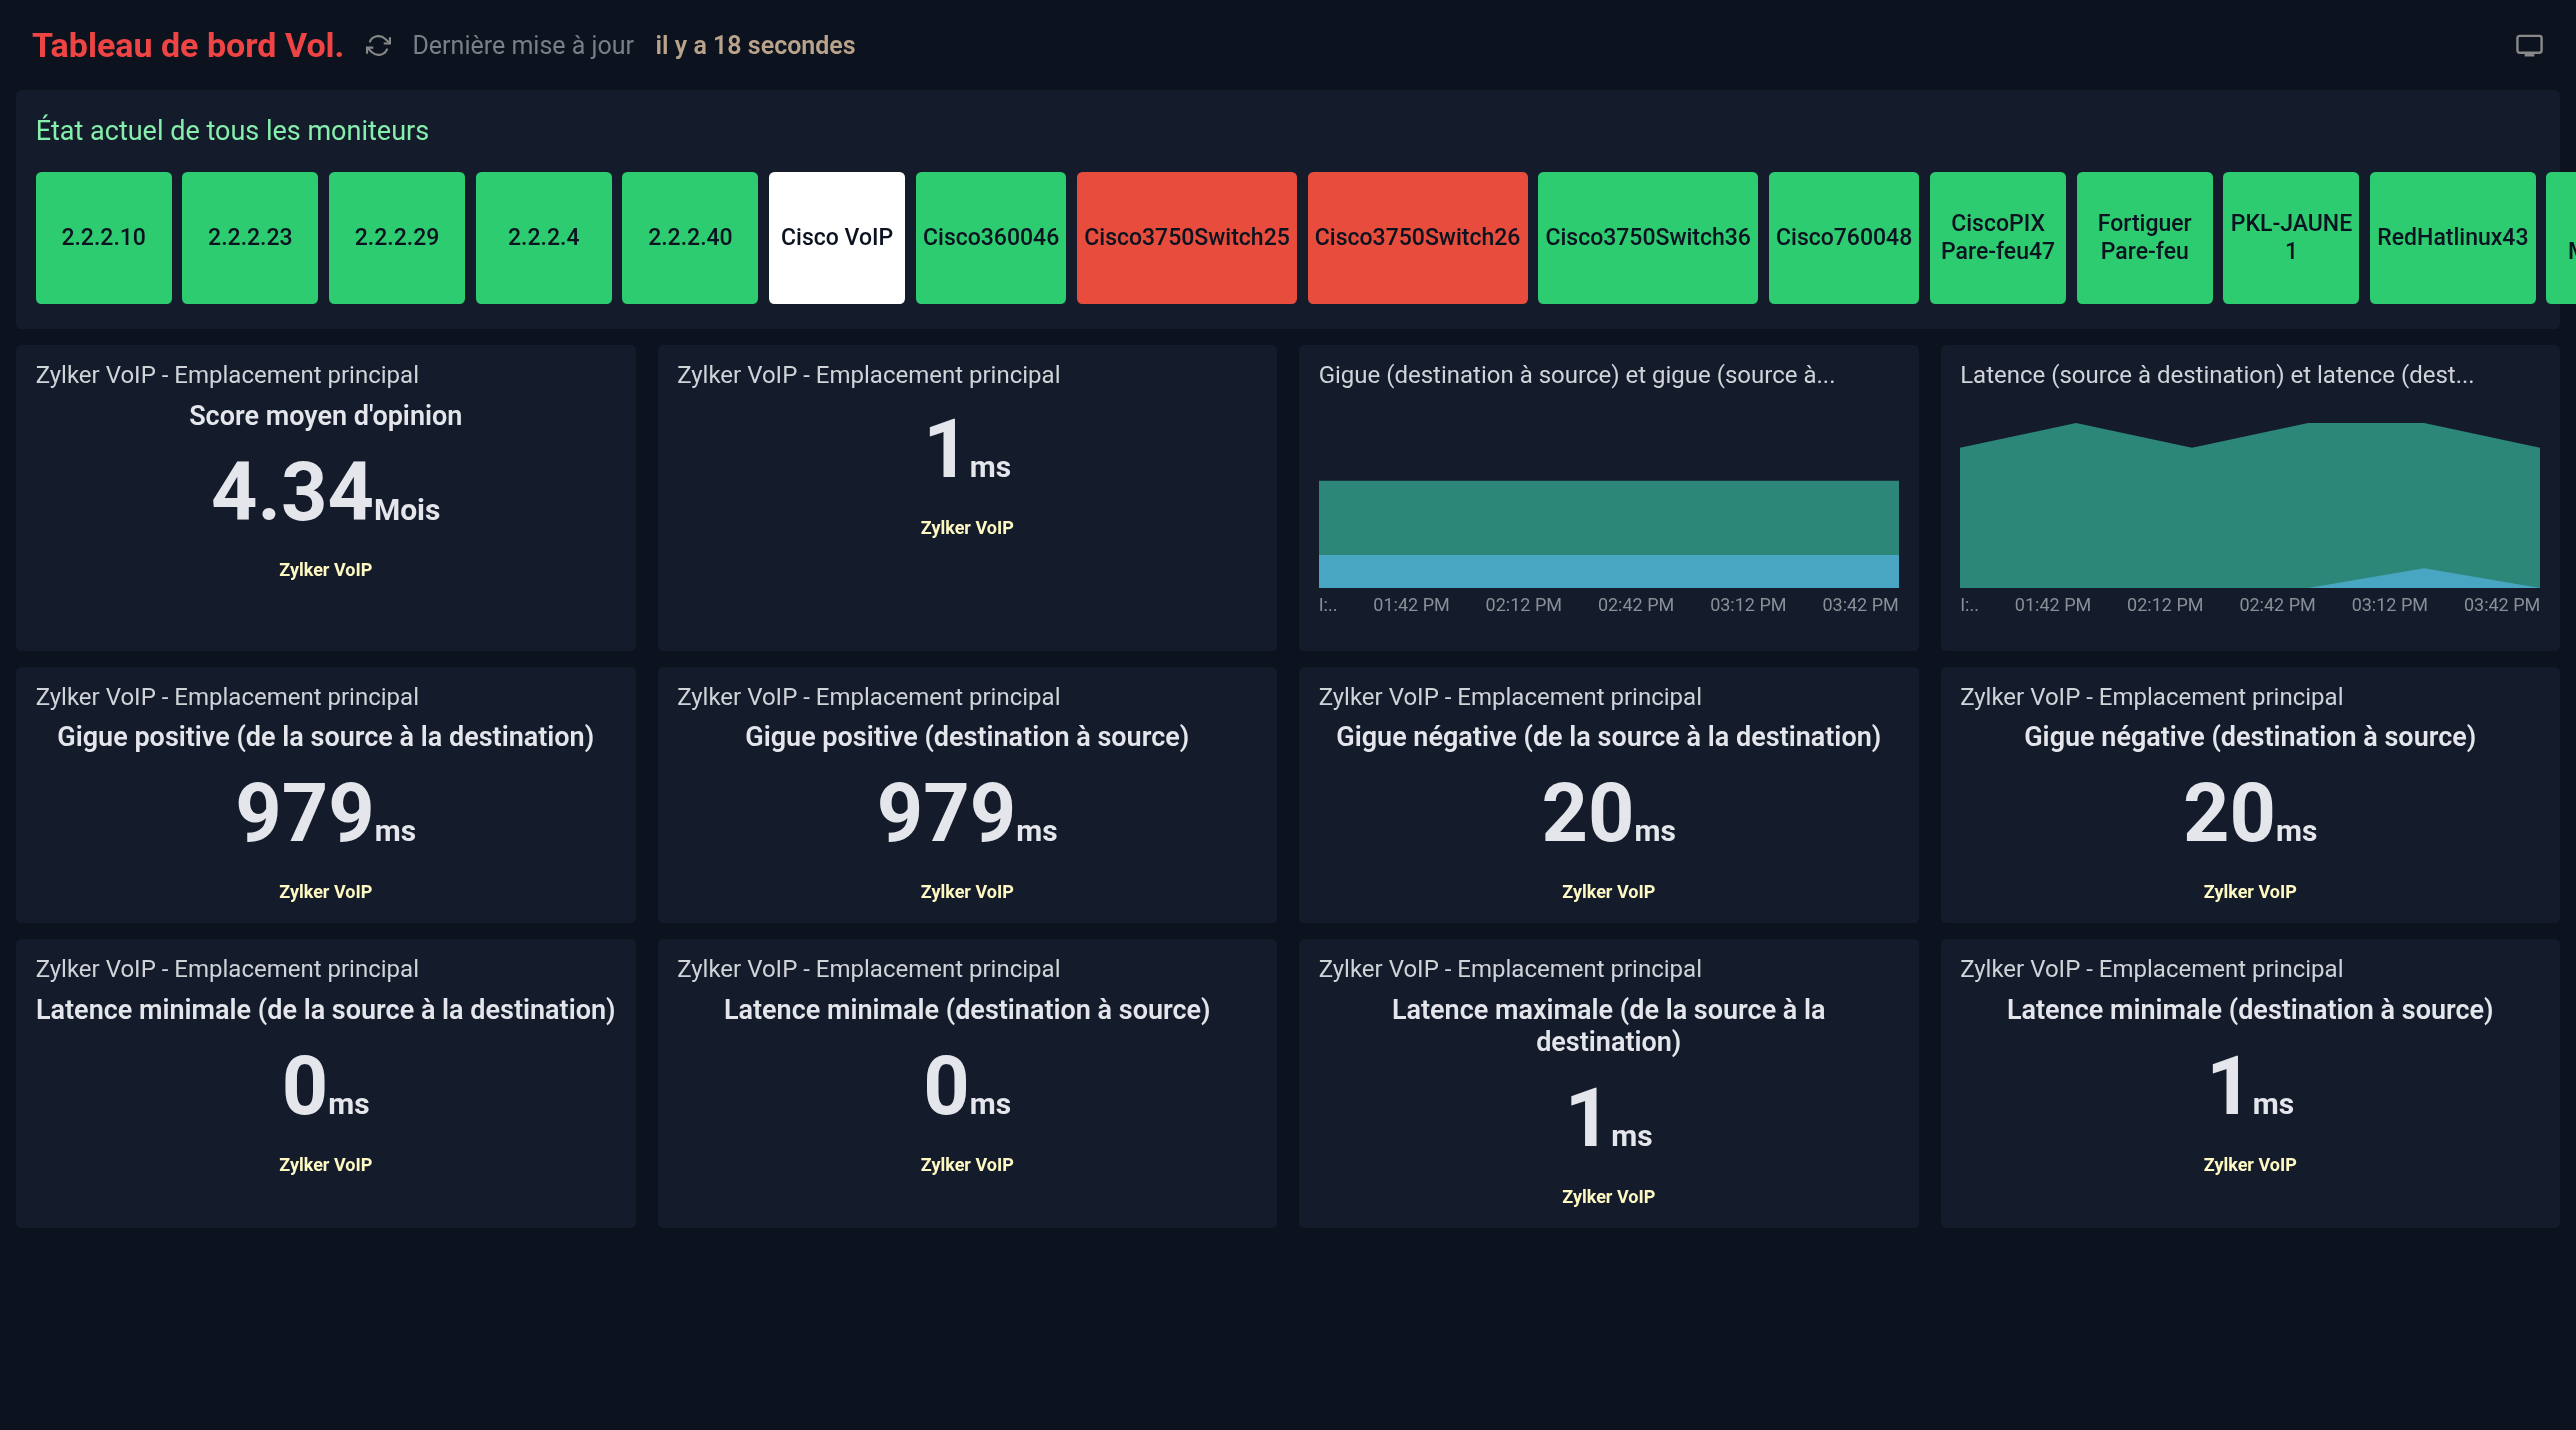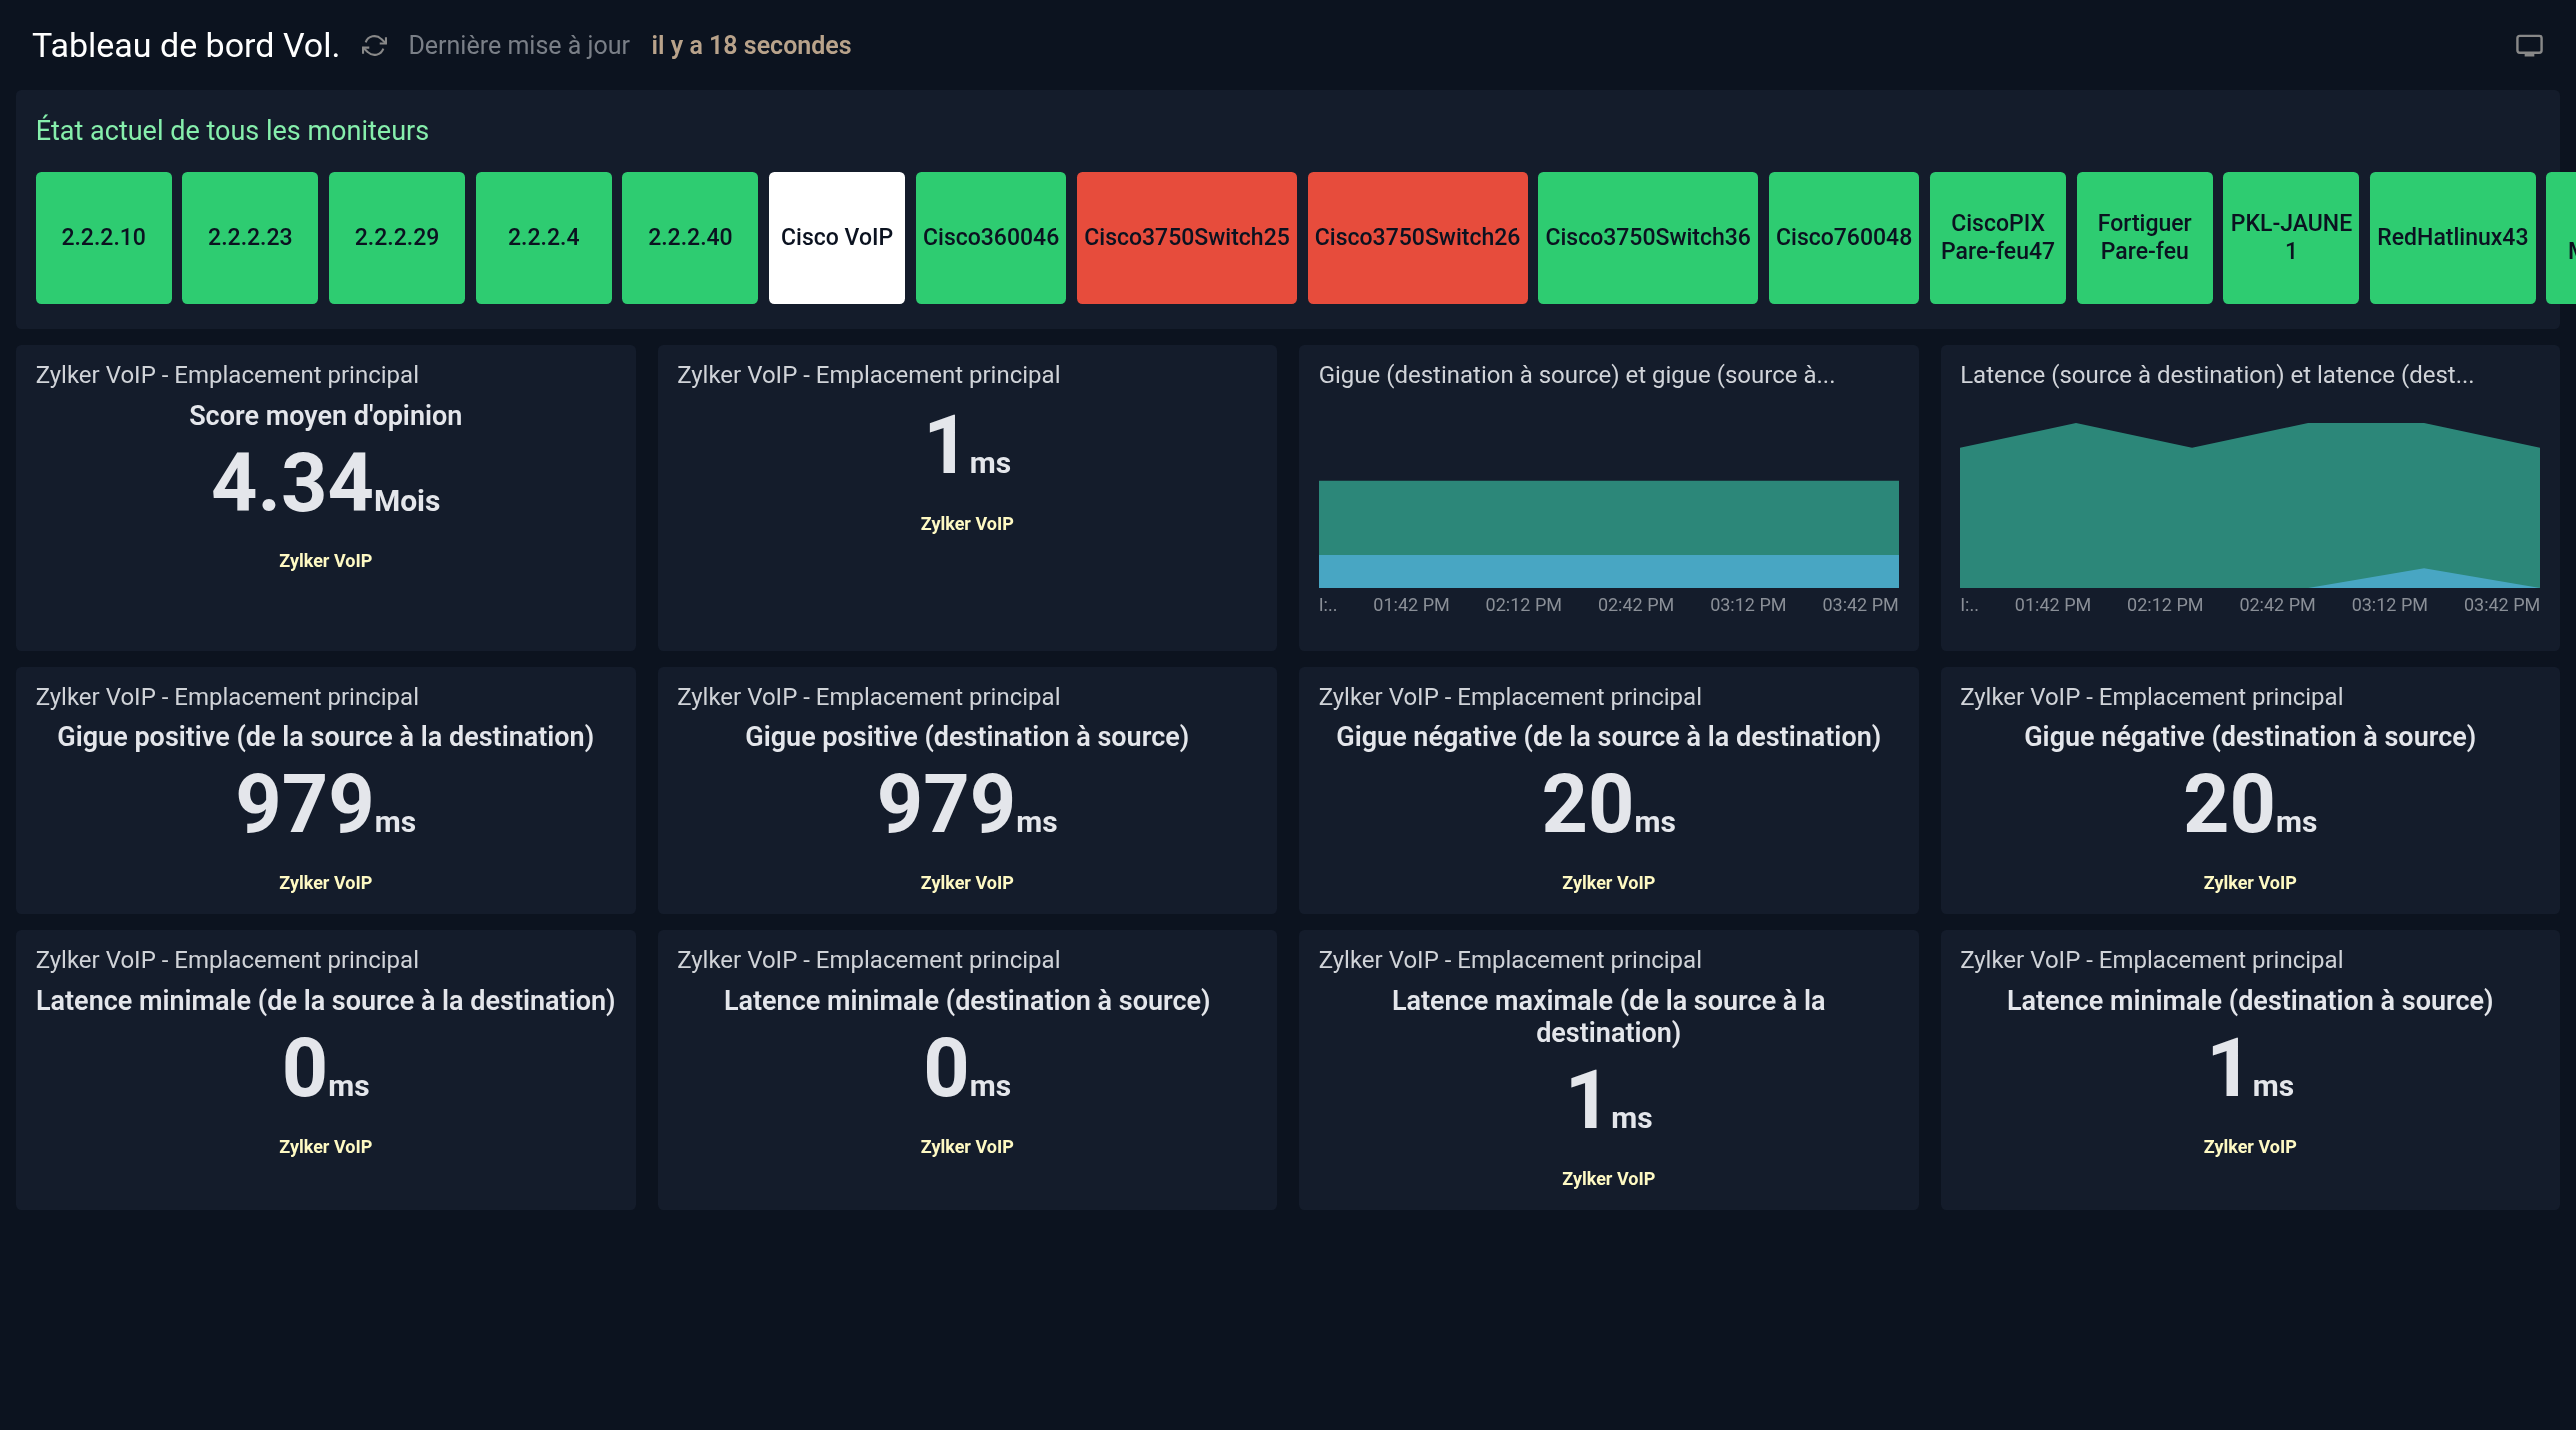--- a/index.html
+++ b/index.html
@@ -1,34 +1,34 @@
 <!DOCTYPE html>
 <html style="font-size:14.3px"><head>
 <meta charset="utf-8">
 <style>
 * { margin:0; padding:0; box-sizing:border-box; font-family:-apple-system,BlinkMacSystemFont,"Segoe UI",Roboto,Arial,sans-serif; }
 body { background:#0c131f; color:#e4e6eb; width:2576px; height:1430px; overflow:hidden; }
 .header { display:flex; align-items:center; padding:25px 32px; gap:21.5px; }
-.title { font-size:34px; font-weight:400; color:#ffffff; }
+.title { font-size:34px; font-weight:700; color:#ef4444; }
 .refresh-icon { width:25px; height:25px; color:#888; cursor:pointer; }
 .last-update-label { font-size:25px; color:#7a7f87; }
 .last-update-time { font-size:25px; color:#b9a38b; font-weight:600; }
 .export-icon { margin-left:auto; width:29px; height:29px; color:#888; cursor:pointer; }
 .panel { background:#141c2b; border-radius:5.4px; margin:0 16px 16px 16px; padding:25px 19.7px; }
 .panel-row { display:flex; gap:22px; margin:0 16px 16px 16px; }
 .panel-row .panel { flex:1; margin:0; padding:16px 19.7px 21.5px 19.7px; }
 .section-title { font-size:27px; color:#86efac; margin-bottom:25px; }
 .tiles { display:flex; gap:10.7px; flex-wrap:nowrap; }
 .tile { flex:0 0 136px; height:132px; border-radius:5.4px; display:flex; align-items:center; justify-content:center; text-align:center; padding:9px 7.2px; font-size:23px; font-weight:500; line-height:1.2; }
 .tile.green { background:#2ecc71; color:#0b1220; }
 .tile.yellow { background:#ffffff; color:#0b1220; }
 .tile.red { background:#e74c3c; color:#0b1220; }
 .small-title { font-size:24px; color:#d0d3d8; margin-bottom:9px; white-space:nowrap; overflow:hidden; text-overflow:ellipsis; }
 .metric-subtitle { font-size:27px; font-weight:600; color:#e4e6eb; text-align:center; margin-top:10.7px; }
-.metric-value-wrap { text-align:center; margin-top:4px; }
+.metric-value-wrap { text-align:center; margin-top:13px; }
 .metric-value { font-size:81px; font-weight:700; color:#e4e6eb; }
 .metric-unit { font-size:30px; font-weight:700; color:#e4e6eb; }
 .metric-source { font-size:18px; font-weight:700; color:#fef9c3; text-align:center; margin-top:19.7px; }
 .chart-area { height:165px; position:relative; margin-top:34px; }
 .chart-axis { display:flex; justify-content:space-between; font-size:18px; color:#8a8f97; position:absolute; left:0; right:0; bottom:-27px; }
 .chart-area-wrapper { height:206px; }
 </style>
 </head>
 <body>
 

